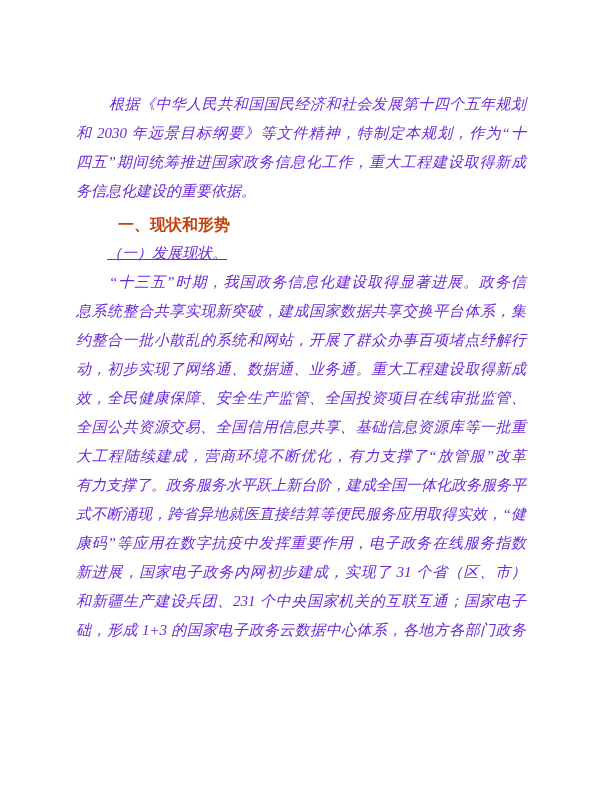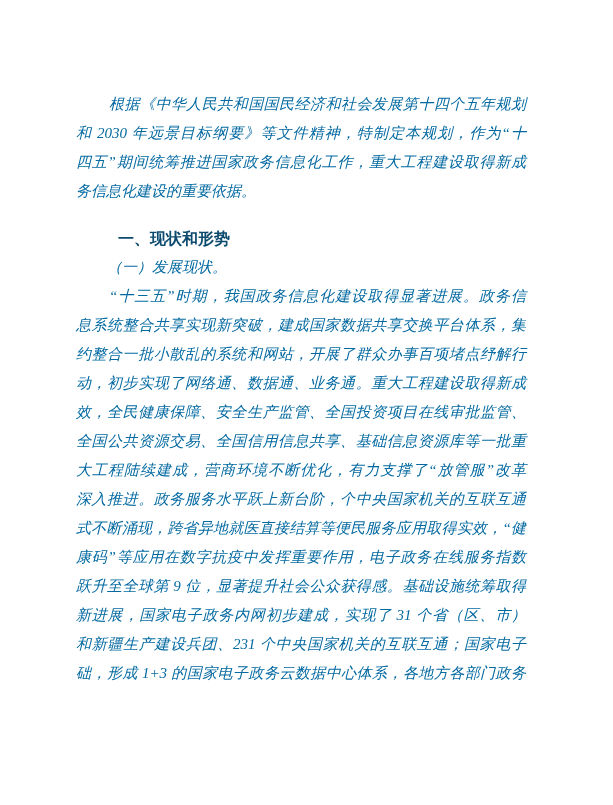--- a/index.html
+++ b/index.html
@@ -20,49 +20,50 @@
     top: 90px;
     width: 450px;
   }
   .line {
     margin: 0;
     padding: 0;
     font-family: "Liberation Serif", "DejaVu Serif", serif;
     font-style: italic;
     font-size: 15px;
     line-height: 29px;
-    color: #0369a1;
+    color: #6d28d9;
     text-align: justify;
     text-align-last: justify;
     text-justify: inter-character;
     white-space: nowrap;
     overflow: visible;
   }
   .line.flush-left {
     text-align: right;
     text-align-last: left;
   }
   .line.indent {
     text-indent: 33px;
   }
   .section-heading {
     font-family: "Liberation Sans", "DejaVu Sans", sans-serif;
     font-style: normal;
     font-weight: 700;
     font-size: 16px;
-    color: #0c4a6e;
+    color: #c2410c;
     text-indent: 42px;
     text-align: left;
     text-align-last: left;
-    margin-top: 18px;
+    margin-top: 4px;
   }
   .subsection-heading {
     text-indent: 31px;
     text-align: right;
     text-align-last: left;
+    text-decoration: underline;
   }
 </style>
 </head>
 <body>
 
 <div class="page">
   <div class="content">
 
     <p class="line indent">根据《中华人民共和国国民经济和社会发展第十四个五年规划</p>
     <p class="line">和 2030 年远景目标纲要》等文件精神，特制定本规划，作为“十</p>
@@ -73,22 +74,21 @@
 
     <p class="line subsection-heading">（一）发展现状。</p>
 
     <p class="line indent">“十三五”时期，我国政务信息化建设取得显著进展。政务信</p>
     <p class="line">息系统整合共享实现新突破，建成国家数据共享交换平台体系，集</p>
     <p class="line">约整合一批小散乱的系统和网站，开展了群众办事百项堵点纾解行</p>
     <p class="line">动，初步实现了网络通、数据通、业务通。重大工程建设取得新成</p>
     <p class="line">效，全民健康保障、安全生产监管、全国投资项目在线审批监管、</p>
     <p class="line">全国公共资源交易、全国信用信息共享、基础信息资源库等一批重</p>
     <p class="line">大工程陆续建成，营商环境不断优化，有力支撑了“放管服”改革</p>
-    <p class="line">深入推进。政务服务水平跃上新台阶，个中央国家机关的互联互通</p>
+    <p class="line">有力支撑了。政务服务水平跃上新台阶，建成全国一体化政务服务平</p>
     <p class="line">式不断涌现，跨省异地就医直接结算等便民服务应用取得实效，“健</p>
     <p class="line">康码”等应用在数字抗疫中发挥重要作用，电子政务在线服务指数</p>
-    <p class="line">跃升至全球第 9 位，显著提升社会公众获得感。基础设施统筹取得</p>
     <p class="line">新进展，国家电子政务内网初步建成，实现了 31 个省（区、市）</p>
     <p class="line">和新疆生产建设兵团、231 个中央国家机关的互联互通；国家电子</p>
     <p class="line">础，形成 1+3 的国家电子政务云数据中心体系，各地方各部门政务</p>
 
   </div>
 </div>
 
 </body></html>

